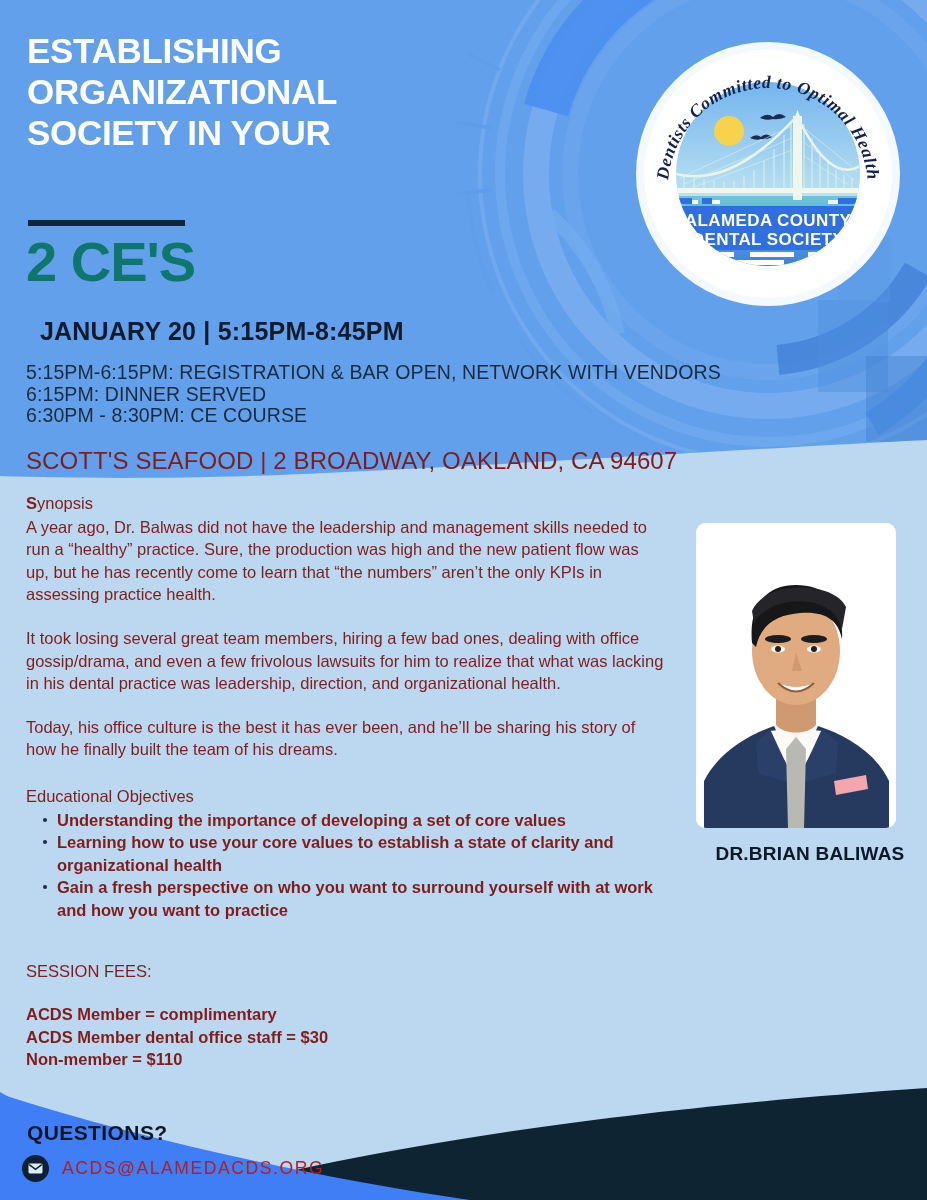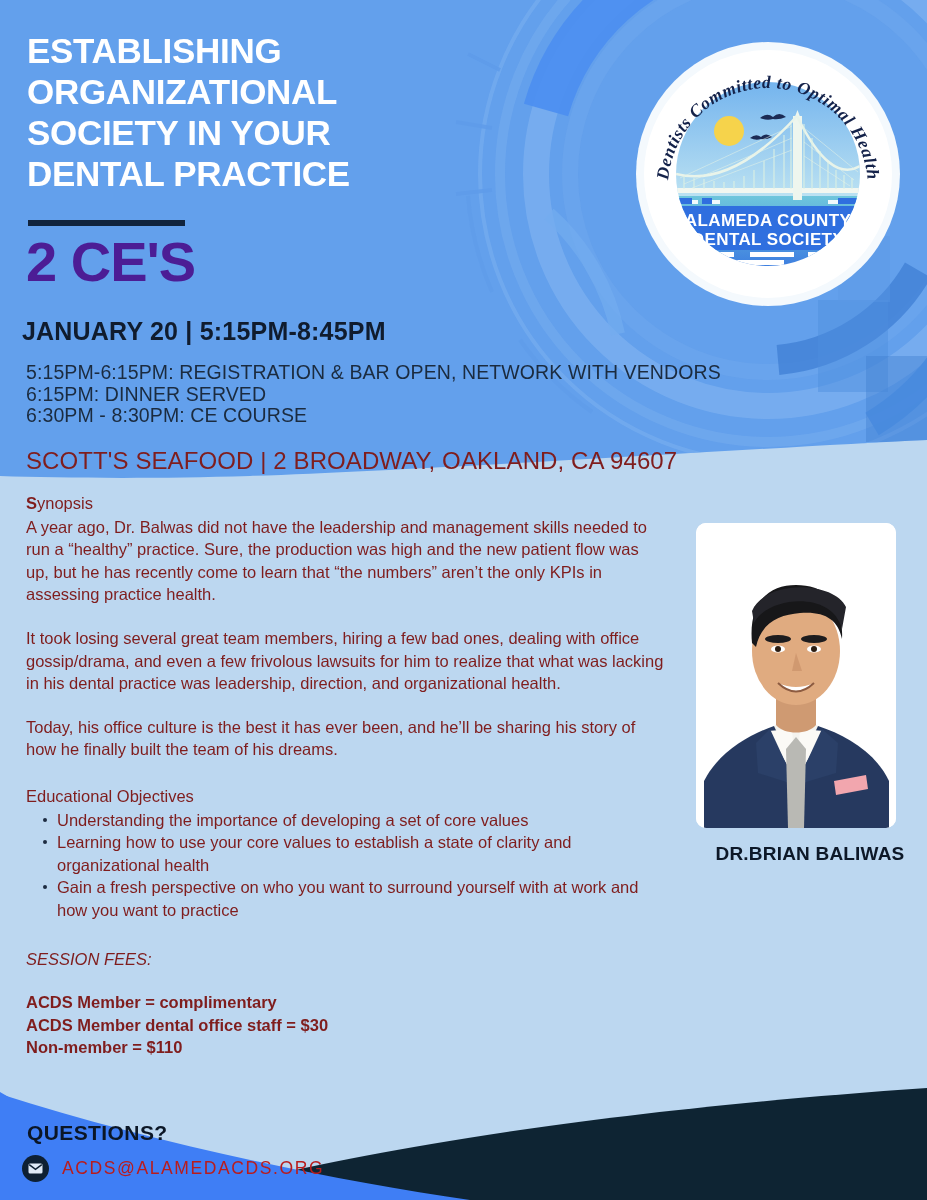--- a/index.html
+++ b/index.html
@@ -41,27 +41,27 @@
     letter-spacing:-0.3px;
     white-space:nowrap;
   }
   #title-rule {
     position:absolute; left:28px; top:220px;
     width:157px; height:6px;
     background:#11243d;
   }
   #ce-count {
     position:absolute; left:26px; top:232px;
-    color:#4c1d95; font-weight:bold;
+    color:#0f766e; font-weight:bold;
     font-size:56px; line-height:60px;
     letter-spacing:-1px;
   }
 
   #datetime {
-    position:absolute; left:22px; top:316px;
+    position:absolute; left:40px; top:316px;
     color:#101c2e; font-weight:bold;
     font-size:25px; line-height:30px;
     letter-spacing:0.2px;
   }
 
   #schedule {
     position:absolute; left:26px; top:362px;
     color:#1b2b3f;
     font-size:19.5px; line-height:21.5px;
     letter-spacing:0.1px;
@@ -79,32 +79,32 @@
   #content {
     position:absolute; left:26px; top:492px; width:640px;
     color:#7f1d1d;
     font-size:16.5px;
     line-height:22.6px;
   }
   #content .heading { font-size:16.5px; margin-bottom:1px; }
   #content .heading b { font-weight:bold; }
   #content p { margin:0 0 21px 0; }
   #content p.tight { margin-bottom:0; }
-  #content ul { list-style:none; margin:0 0 0 0; padding:0; }
+  #content ul { list-style:none; margin:0 0 0 0; padding:0;font-weight:bold; }
   #content ul li {
     position:relative; padding-left:31px; margin-bottom:0;
   }
   #content ul li::before {
     content:"";
     position:absolute; left:17px; top:9px;
     width:4px; height:4px; border-radius:50%;
     background:#1d2c42;
   }
   #objectives-head { margin-top:24px; }
-  #fees-head { margin-top:26px;font-style:italic; }
+  #fees-head { margin-top:38px; }
   #fees-list { margin-top:21px;font-weight:bold; }
 
   
   #speaker {
     position:absolute; left:696px; top:523px;
     width:228px;
   }
   #speaker-photo {
     width:200px; height:305px;
     border-radius:10px;
@@ -193,21 +193,20 @@
         <rect x="866" y="356" width="61" height="86" fill="#3f7ed0" opacity="0.4"></rect>
         <rect x="838" y="236" width="52" height="66" fill="#5b99e4" opacity="0.35"></rect>
       </g>
     </svg>
   </div>
 
   <div id="title-block">
     <div class="title-line">ESTABLISHING</div>
     <div class="title-line">ORGANIZATIONAL</div>
     <div class="title-line">SOCIETY IN YOUR</div>
-    <div class="title-line">DENTAL PRACTICE</div>
   </div>
   <div id="title-rule"></div>
   <div id="ce-count">2 CE'S</div>
 
   <div id="datetime">JANUARY 20 | 5:15PM-8:45PM</div>
 
   <div id="schedule">
     <div>5:15PM-6:15PM: REGISTRATION &amp; BAR OPEN, NETWORK WITH VENDORS</div>
     <div>6:15PM: DINNER SERVED</div>
     <div>6:30PM - 8:30PM: CE COURSE</div>

